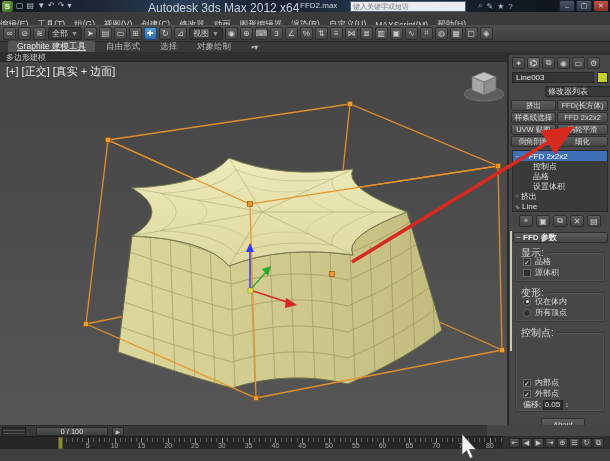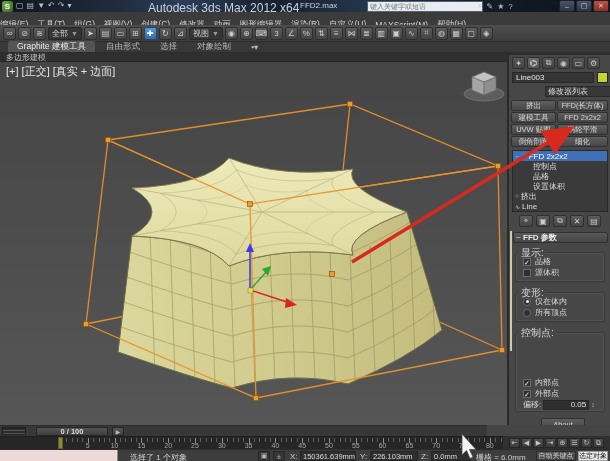--- a/index.html
+++ b/index.html
@@ -10,21 +10,21 @@
 
   
   .titlebar{left:0;top:0;width:610px;height:12px;
     background:linear-gradient(90deg,#10151d,#1f2a3a 18%,#2b3d58 30%,#17202e 45%,#253750 62%,#141b26 80%,#0e1219);}
   .qat{left:2px;top:0;height:12px;display:flex;align-items:center;gap:3px;}
   .applogo{width:11px;height:11px;background:radial-gradient(circle at 35% 35%,#7fb24e,#2d5d1e);border-radius:2px;
     color:#eaf5d8;font-size:8px;font-weight:bold;display:flex;align-items:center;justify-content:center;}
   .qat-ic{color:#b9c4d2;font-size:8px;line-height:12px;}
   .titletext{top:1px;left:148px;width:200px;color:#c9d2de;font-size:12px;white-space:nowrap;}
   .doctext{top:1px;left:300px;color:#c9d2de;font-size:8px;white-space:nowrap;}
-  .searchbox{left:367px;top:1px;width:110px;height:9px;background:#e9edf2;border:1px solid #55606e;
+  .searchbox{left:350px;top:1px;width:110px;height:9px;background:#e9edf2;border:1px solid #55606e;
     font-size:7px;color:#666;padding:0 2px;font-family:inherit;}
   .search-icons{left:478px;top:0;height:12px;display:flex;align-items:center;gap:4px;}
   .s-ic{color:#aab6c6;font-size:8px;}
   .winbtns{right:1px;top:0;height:11px;display:flex;gap:1px;}
   .win-btn{width:14px;height:10px;background:linear-gradient(#4a5668,#2c3442);border:1px solid #1b222c;
     color:#cfd8e4;font-size:7px;display:flex;align-items:center;justify-content:center;border-radius:2px;}
   .win-close{background:linear-gradient(#c25043,#8c2f24);}
 
   
   .menubar{left:0;top:12px;width:610px;height:26px;background:#3b3b3b;border-bottom:1px solid #5eead4;
@@ -38,21 +38,21 @@
     border-radius:2px;color:#cfcfcf;font-size:8px;display:flex;align-items:center;justify-content:center;box-sizing:border-box;}
   .ibtn.active{background:linear-gradient(#5b9bd5,#2f6aa8);border-color:#1e4770;color:#fff;}
   .tool-dd{height:13px;flex:0 0 auto;background:#353535;border:1px solid #272727;border-radius:2px;color:#ccc;
     font-size:8px;display:flex;align-items:center;gap:3px;padding:0 3px;box-sizing:border-box;}
   .tool-dd .car{color:#999;font-size:7px;}
 
   
   .ribbontabs{left:0;top:42px;width:610px;height:11px;background:#383838;display:flex;align-items:flex-end;
     gap:2px;padding-left:8px;box-sizing:border-box;border-bottom:1px solid #2d2d2d;}
   .rtab{height:11px;display:flex;align-items:center;padding:0 9px;color:#b5b5b5;font-size:8.5px;white-space:nowrap;}
-  .rtab.active{background:#545454;color:#ececec;border-radius:2px 2px 0 0;}
+  .rtab.active{background:#545454;color:#ececec;border-radius:2px 2px 0 0;text-decoration:underline;}
   .ribbonpanelrow{left:0;top:53px;width:610px;height:9px;background:#2f2f2f;display:flex;align-items:center;
     padding-left:6px;box-sizing:border-box;border-bottom:1px solid #272727;}
   .rpanel-label{color:#c2c2c2;font-size:8px;}
 
   
   .viewport{left:0;top:62px;width:508px;height:363px;background:linear-gradient(180deg,#454545,#565656);
     border-right:1px solid #2a2a2a;box-sizing:border-box;overflow:hidden;}
   .vplabel{left:6px;top:2px;color:#e4e4e4;font-size:11px;}
 
   
@@ -93,21 +93,21 @@
     text-align:center;box-sizing:border-box;}
   .rb{width:8px;height:8px;border-radius:50%;background:#2f2f2f;border:1px solid #6a6a6a;position:relative;box-sizing:border-box;}
   .rb.sel::after{content:"";position:absolute;left:1.5px;top:1.5px;width:3px;height:3px;border-radius:50%;background:#f0f0f0;}
   .cklabel{color:#d8d8d8;font-size:8px;white-space:nowrap;}
   .spinfield{background:#2f2f2f;border:1px solid #262626;color:#e0e0e0;font-size:8px;display:flex;align-items:center;
     justify-content:flex-end;padding:0 2px;box-sizing:border-box;}
   .spin{color:#bbb;font-size:7px;}
   .aboutbtn{left:32px;top:363px;width:44px;height:12px;}
 
   
-  .sliderrow{left:0;top:425px;width:487px;height:18px;background:#383838;border-top:1px solid #2a2a2a;box-sizing:border-box;font-weight:bold;}
+  .sliderrow{left:0;top:425px;width:487px;height:18px;background:#383838;border-top:1px solid #2a2a2a;box-sizing:border-box;}
   .minicurve{left:2px;top:1px;width:24px;height:8px;background:#2b2b2b;border:1px solid #1f1f1f;
     background-image:repeating-linear-gradient(0deg,#555 0 1px,transparent 1px 3px);box-sizing:border-box;}
   .timeslider{left:36px;top:1px;width:72px;height:9px;background:linear-gradient(#555,#3e3e3e);border:1px solid #262626;
     color:#ddd;font-size:7.5px;display:flex;align-items:center;justify-content:center;box-sizing:border-box;}
   .nextkey{left:112px;top:1px;width:12px;height:9px;background:linear-gradient(#555,#3e3e3e);border:1px solid #262626;
     color:#bbb;font-size:6px;display:flex;align-items:center;justify-content:center;box-sizing:border-box;}
   .panelpatch{left:487px;top:425px;width:123px;height:11px;background:#454545;}
   .rulerrow{left:0;top:436px;width:610px;height:13px;background:#262626;border-top:1px solid #1e1e1e;box-sizing:border-box;}
   .minorticks{left:61px;top:1px;width:537px;height:4px;
     background:repeating-linear-gradient(90deg,#5e5e5e 0 1px,transparent 1px 5.36px);}
@@ -322,21 +322,21 @@
       </div>
     <input class="abs namefield" value="Line003" style="">
     <div class="abs swatch" style="background:#c3d32f;"></div>
     <div class="abs modlist">
       <span class="lbl">修改器列表</span>
       <span class="car">▼</span>
     </div>
     <div class="abs modgrid">
         <button class="pbtn">挤出</button>
         <button class="pbtn">FFD(长方体)</button>
-        <button class="pbtn">建模工具</button>
+        <button class="pbtn">样条线选择</button>
         <button class="pbtn">FFD 2x2x2</button>
         <button class="pbtn">UVW 贴图</button>
         <button class="pbtn">涡轮平滑</button>
         <button class="pbtn">倒角剖面</button>
         <button class="pbtn">细化</button>
       </div>
     <div class="abs stack">
         <div class="stack-row sel">
           <span class="expander">−</span>
           <span class="bulb">○</span>
@@ -407,21 +407,21 @@
           <span class="cb">✓</span>
           <span class="cklabel">内部点</span>
         </div>
         <div class="ckrow">
           <span class="cb">✓</span>
           <span class="cklabel">外部点</span>
         </div>
       </div>
     <div class="abs" style="left:14px;top:344px;display:flex;align-items:center;gap:2px;">
       <span class="cklabel">偏移:</span>
-      <span class="spinfield" style="width:46px;height:10px;">0.05</span>
+      <span class="spinfield" style="width:20px;height:10px;">0.05</span>
       <span class="spin">↕</span>
     </div>
 
     <button class="abs pbtn aboutbtn">About</button>
   </div>
 
   <div class="abs sliderrow">
     <div class="abs minicurve"></div>
     <div class="abs timeslider">0 / 100</div>
     <div class="abs nextkey">▶</div>
@@ -466,35 +466,20 @@
       <div class="rtick" style="left: 516.6px;"></div>
       <div class="rnum" style="left: 516.6px;">85</div>
       <div class="rtick" style="left: 543.4px;"></div>
       <div class="rnum" style="left: 543.4px;">90</div>
       <div class="rtick" style="left: 570.2px;"></div>
       <div class="rnum" style="left: 570.2px;">95</div>
       <div class="rtick" style="left: 597px;"></div>
       <div class="rnum" style="left: 597px;">100</div>
     </div>
 
-  <div class="abs statusbar">
-    <div class="abs listener"></div>
-    <span class="abs prompt">选择了 1 个对象</span>
-    <span class="sic" style="left:258px;">▣</span>
-    <span class="sic" style="left:273px;">±</span>
-    <span class="coordlab" style="left:290px;">X:</span>
-    <span class="coordfield" style="left:300px;width:56px;">150361.639mm</span>
-    <span class="coordlab" style="left:360px;">Y:</span>
-    <span class="coordfield" style="left:370px;width:48px;">226.103mm</span>
-    <span class="coordlab" style="left:421px;">Z:</span>
-    <span class="coordfield" style="left:431px;width:40px;">0.0mm</span>
-    <span class="abs gridlab">栅格 = 6.0mm</span>
-    <div class="abs autokey">自动关键点</div>
-    <div class="abs selbtn">选定对象</div>
-  </div>
   <div class="abs navcluster">
       <span class="nbtn">⇤</span>
       <span class="nbtn">◀</span>
       <span class="nbtn">▶</span>
       <span class="nbtn">⇥</span>
       <span class="nbtn">⊕</span>
       <span class="nbtn">☰</span>
       <span class="nbtn">↻</span>
       <span class="nbtn">⧉</span>
     </div>

